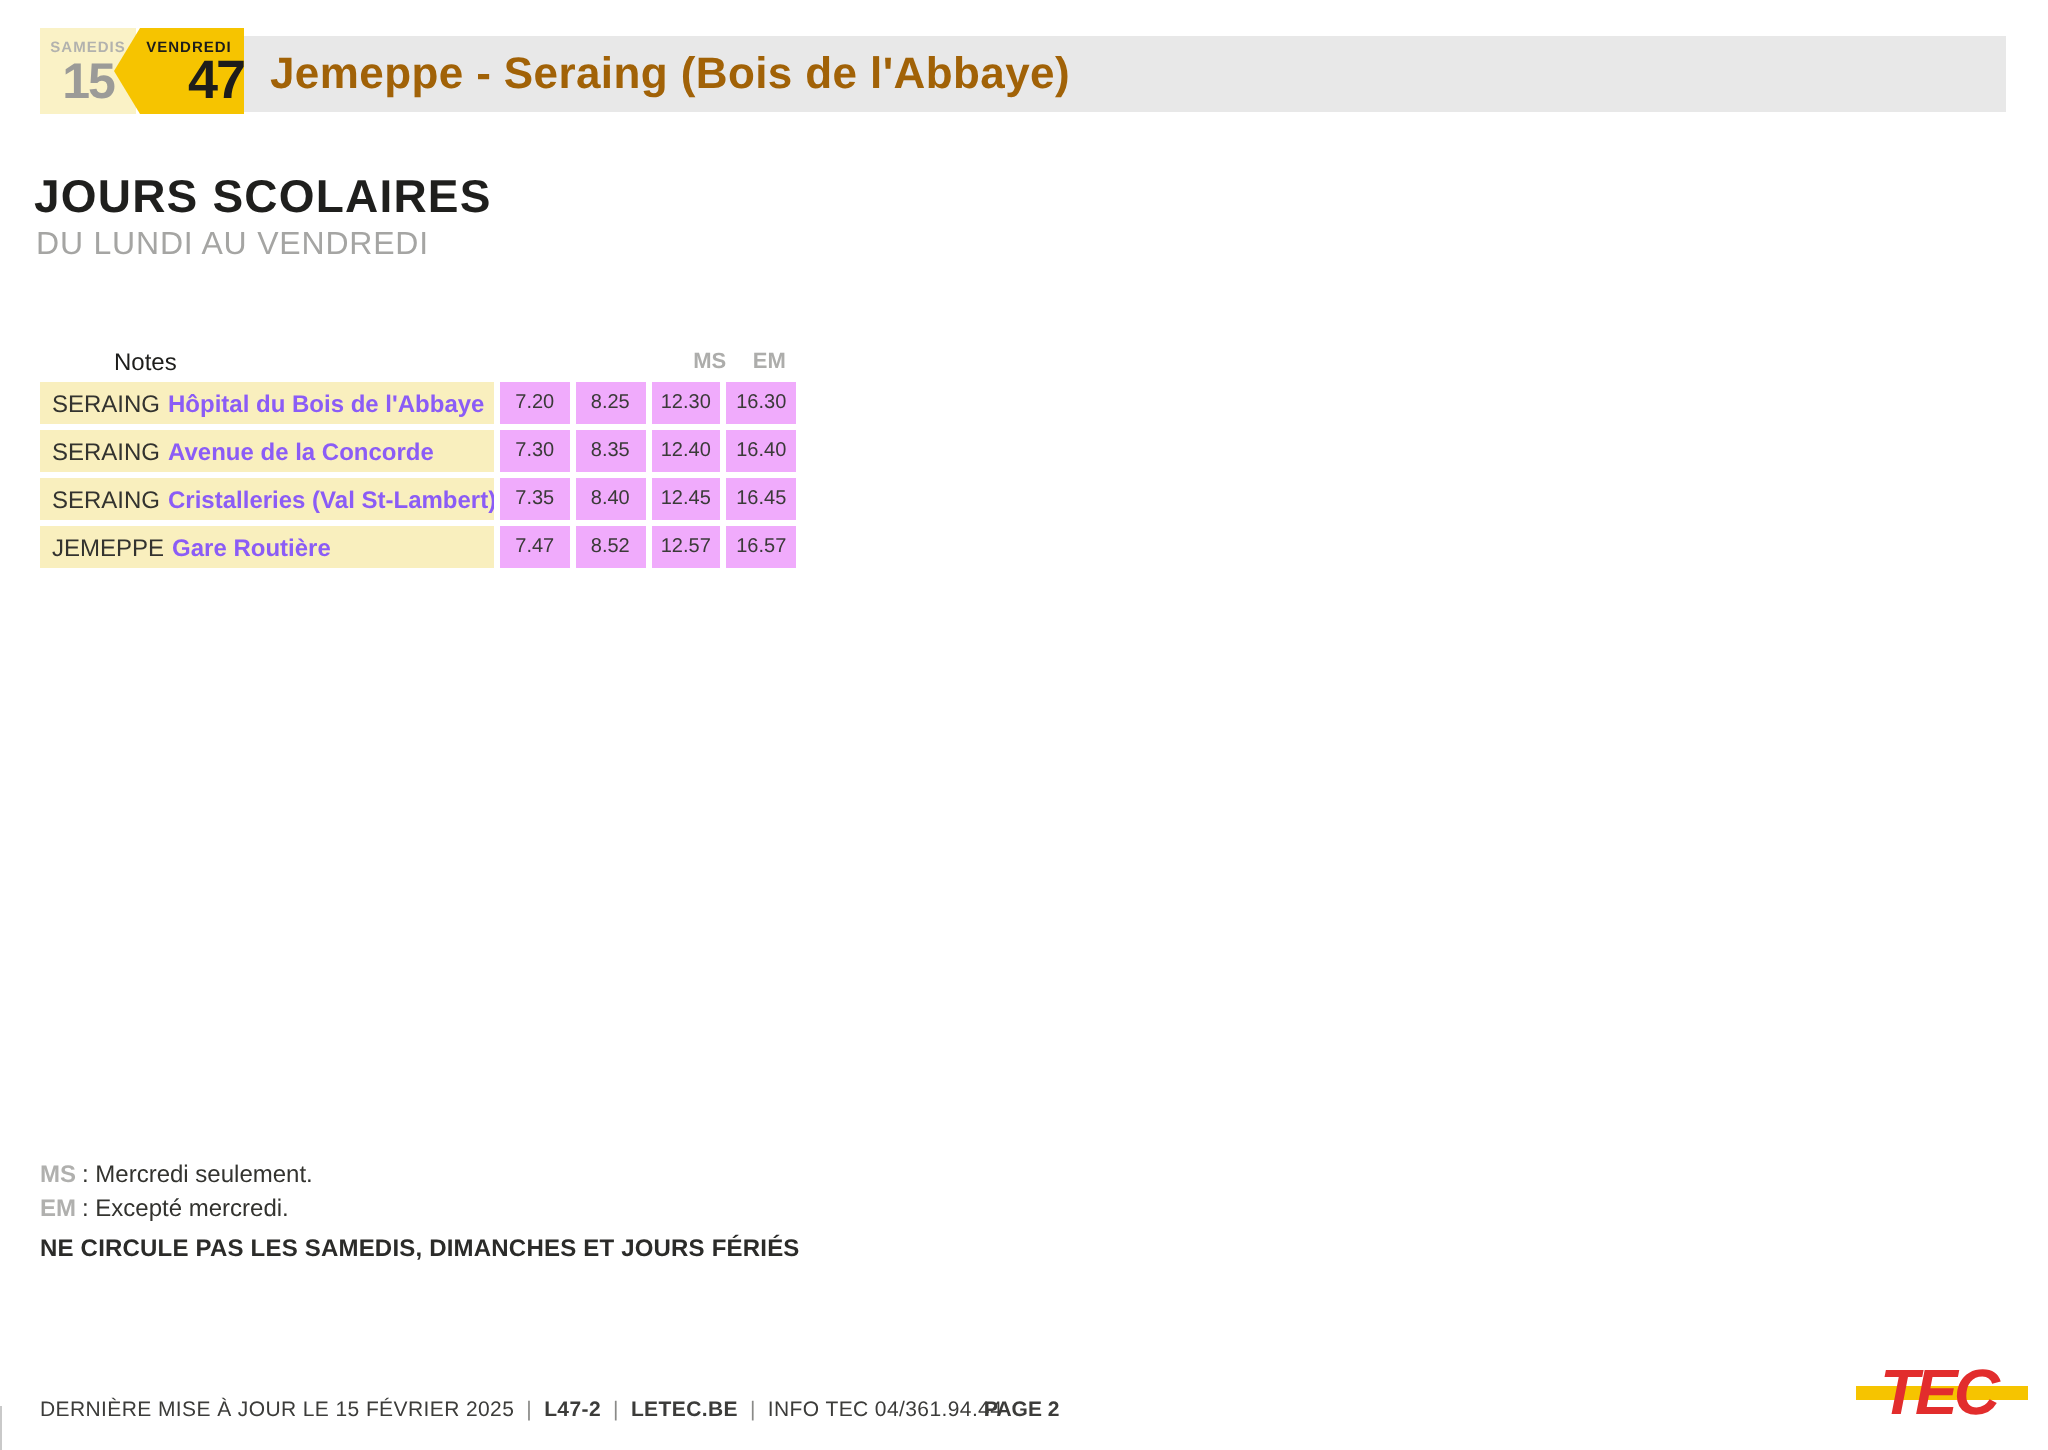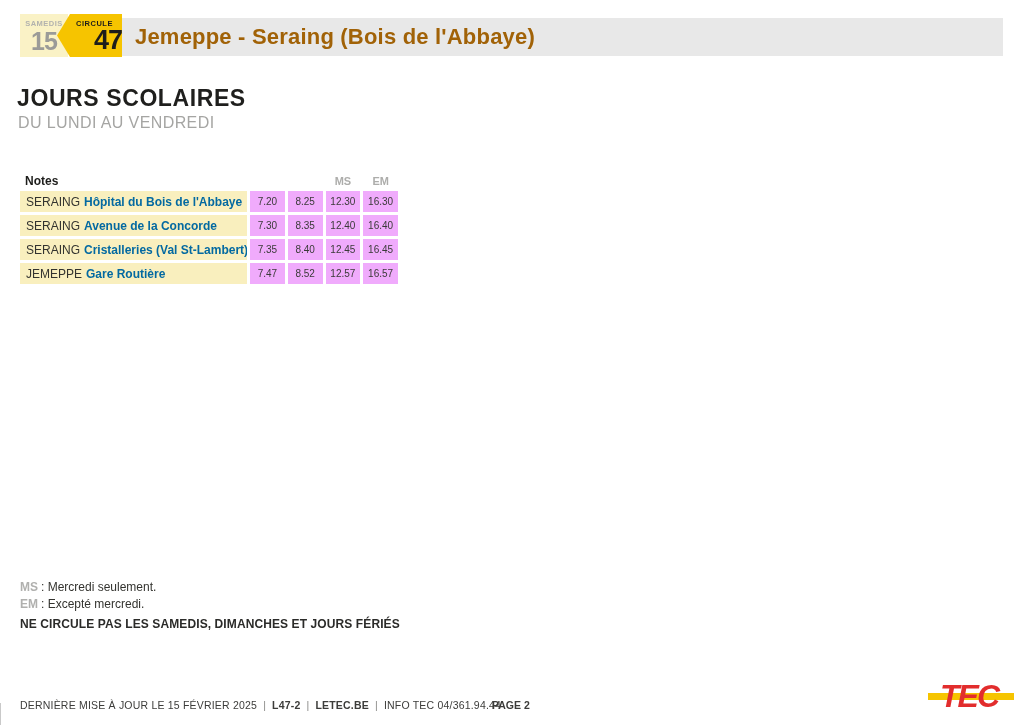--- a/index.html
+++ b/index.html
@@ -86,43 +86,44 @@
     font-size: 15px; font-weight: 800; color: #1d1d1b;
     letter-spacing: 0.2px;
   }
   .tt-notes-row {
     display: flex; gap: 3px;
     height: 21px; align-items: center;
     margin-top: 0px;
   }
   .tt-notes-row .notes-label {
     flex: 0 0 227px;
-    font-size: 12px; font-weight: 700; color: #1d1d1b;
+    font-size: 12px; font-weight: 400; color: #1d1d1b;
     padding-left: 5px;
+    margin-left: 32px;
   }
   .tt-notes-row .note-col {
     flex: 1;
     text-align: center;
     font-size: 11px; font-weight: 700; color: #adadab;
   }
   .tt-row {
     display: flex; gap: 3px;
     height: 21px;
     margin-bottom: 3px;
   }
   .tt-row .stop-cell {
     flex: 0 0 227px;
     background: #f9efbe;
     font-size: 12px; color: #33332f;
     padding-left: 6px;
     display: flex; align-items: center;
     white-space: nowrap; overflow: hidden;
   }
   .tt-row .stop-cell .city { font-weight: 400; margin-right: 4px; }
-  .tt-row .stop-cell .stop { font-weight: 700; color: #0369a1; }
+  .tt-row .stop-cell .stop { font-weight: 700; color: #8b5cf6; }
   .tt-row .time-cell {
     flex: 1;
     background: #f0abfc;
     display: flex; align-items: center; justify-content: center;
     font-size: 10px; color: #3a3a38;
   }
 
   
   .legend { position: absolute; left: 20px; top: 580px; }
   .legend-line { font-size: 12px; color: #33332f; margin-bottom: 2.5px; }
@@ -164,21 +165,21 @@
   }
 </style>
 </head>
 <body>
 
 <div class="badge-old">
   <span class="small-label">SAMEDIS</span>
   <span class="big-number">15</span>
 </div>
 <div class="badge-new">
-  <span class="small-label">CIRCULE</span>
+  <span class="small-label">VENDREDI</span>
   <span class="big-number">47</span>
 </div>
 <div class="title-bar">
   <span class="title-text">Jemeppe - Seraing (Bois de l'Abbaye)</span>
 </div>
 
 <div class="section-title">JOURS SCOLAIRES</div>
 <div class="section-subtitle">DU LUNDI AU VENDREDI</div>
 
 <div class="timetable">

